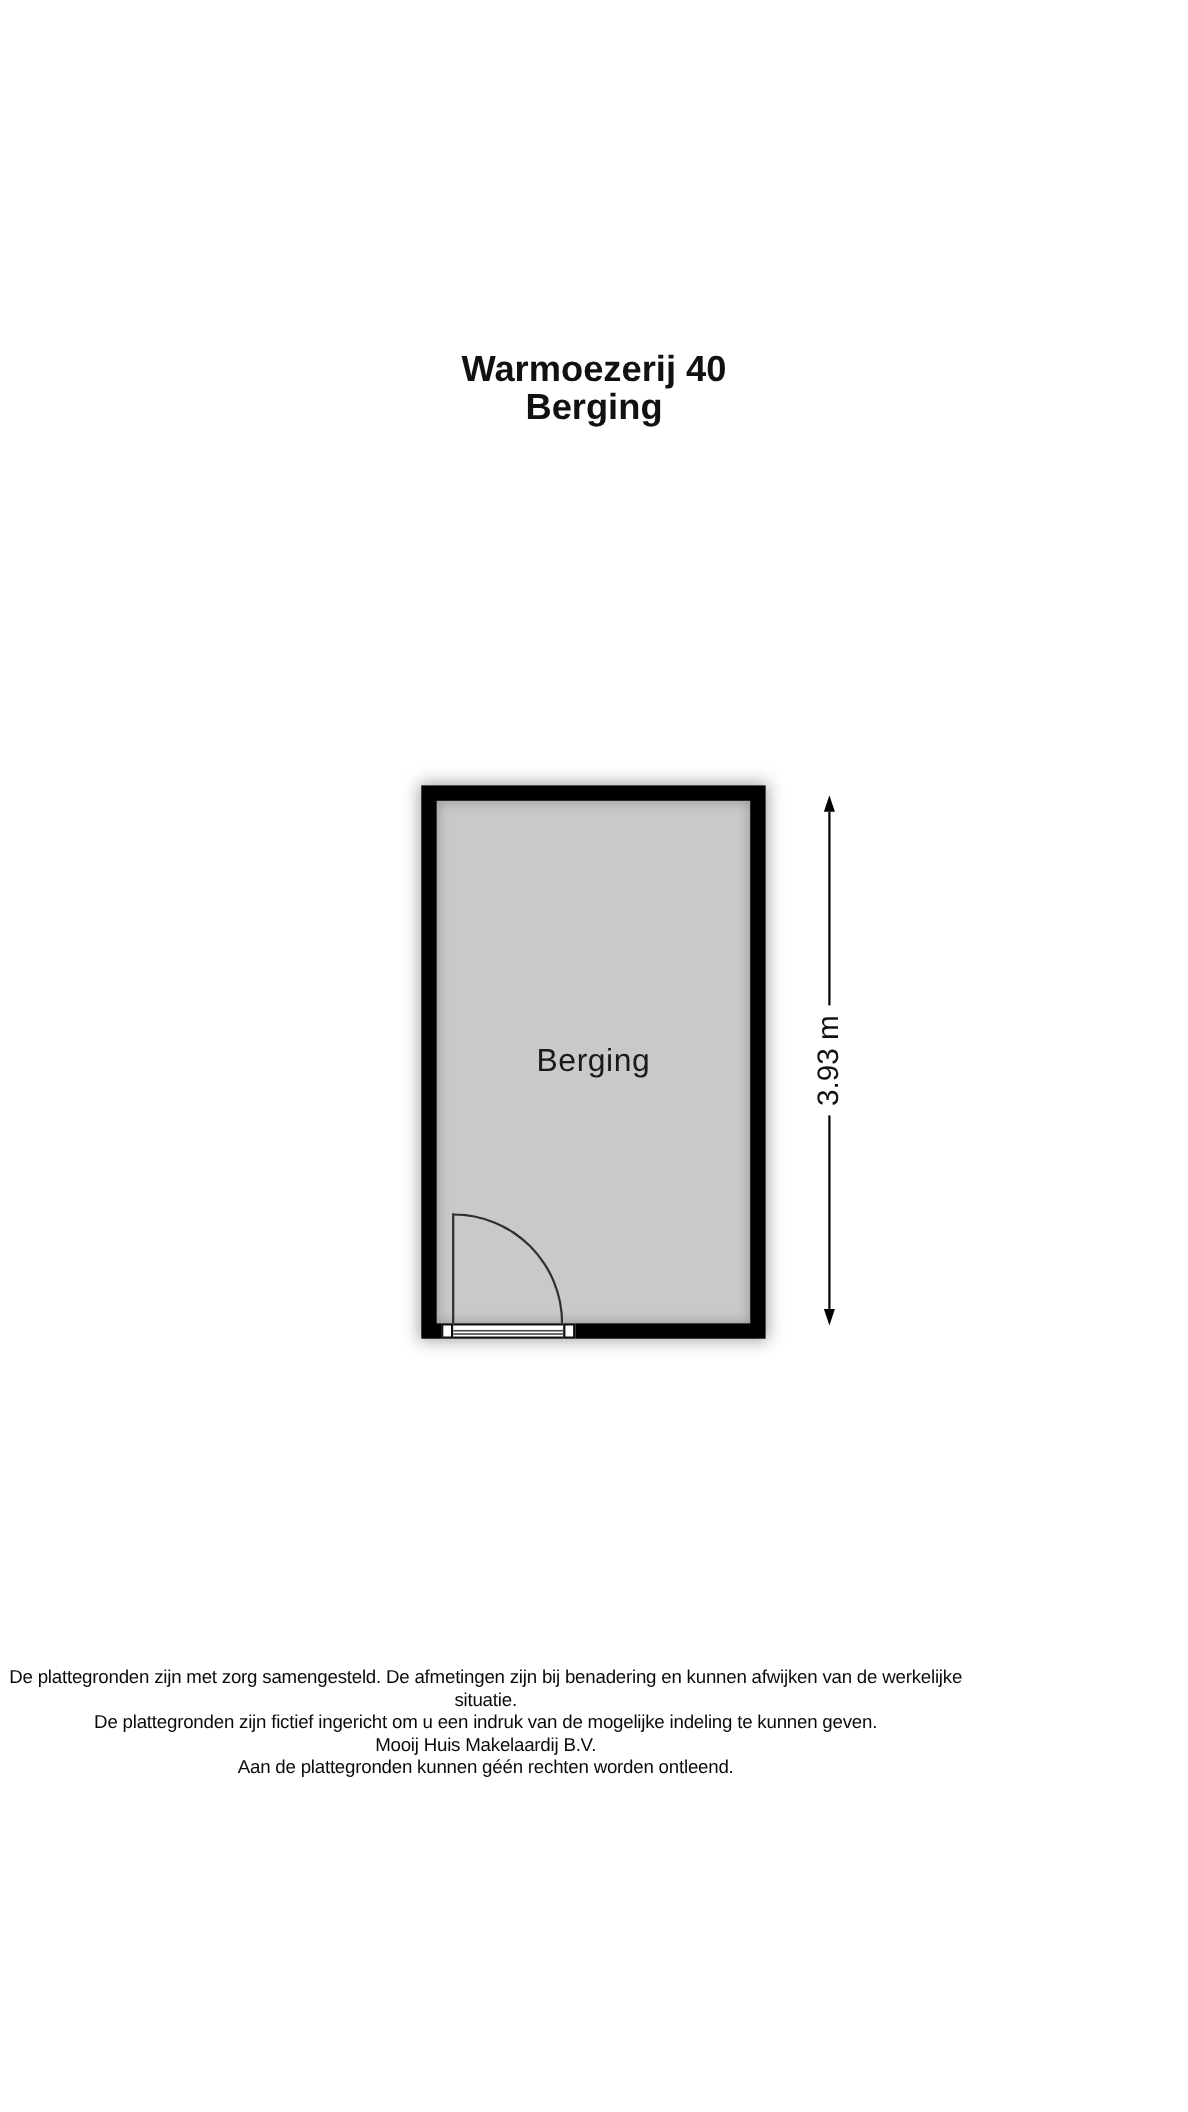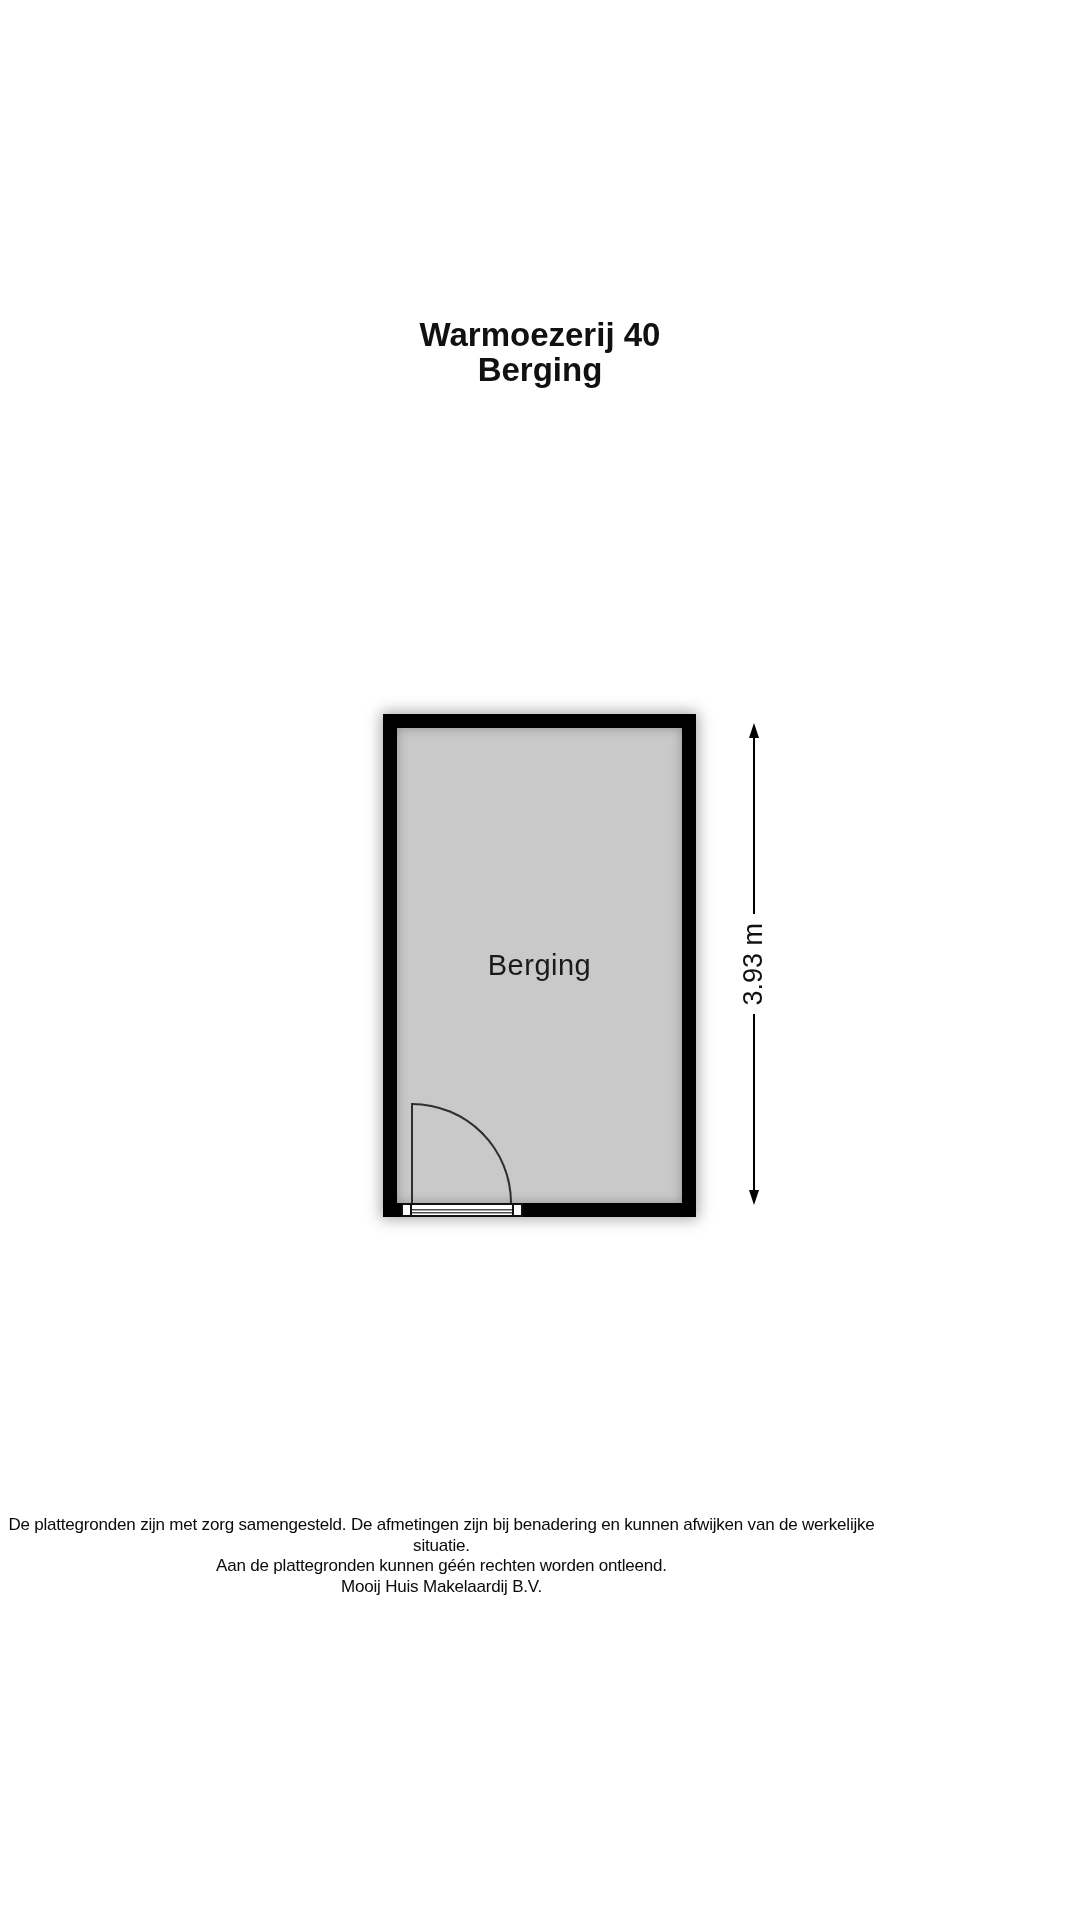--- a/index.html
+++ b/index.html
@@ -163,17 +163,18 @@
   <div class="vdim">
     <span class="ah ah-up"></span>
     <span class="dline-v"></span>
     <span class="dtext-v">3.93 m</span>
     <span class="dline-v"></span>
     <span class="ah ah-down"></span>
   </div>
 
   <footer class="disclaimer">
     <div>De plattegronden zijn met zorg samengesteld. De afmetingen zijn bij benadering en kunnen afwijken van de werkelijke situatie.</div>
+    <div>De plattegronden zijn fictief ingericht om u een indruk van de mogelijke indeling te kunnen geven.</div>
+    <div>Mooij Huis Makelaardij B.V.</div>
     <div>Aan de plattegronden kunnen géén rechten worden ontleend.</div>
-    <div>Mooij Huis Makelaardij B.V.</div>
   </footer>
 
 </div>
 
 </body></html>

